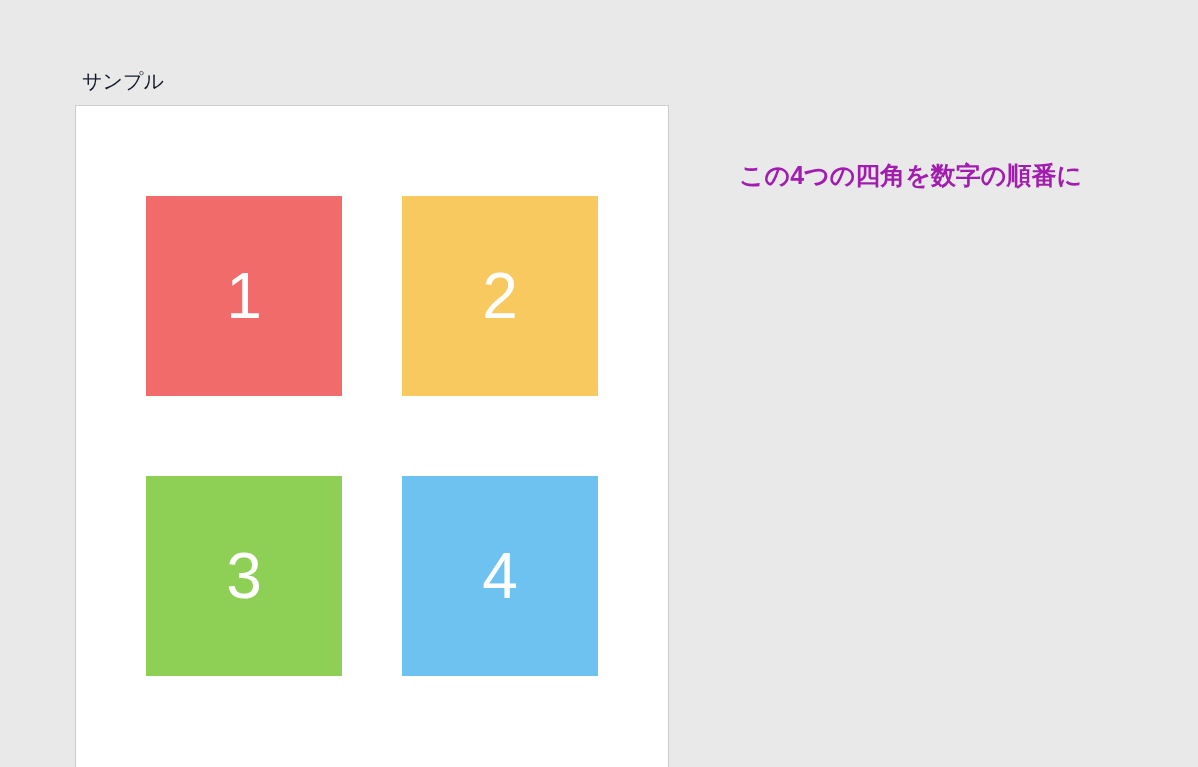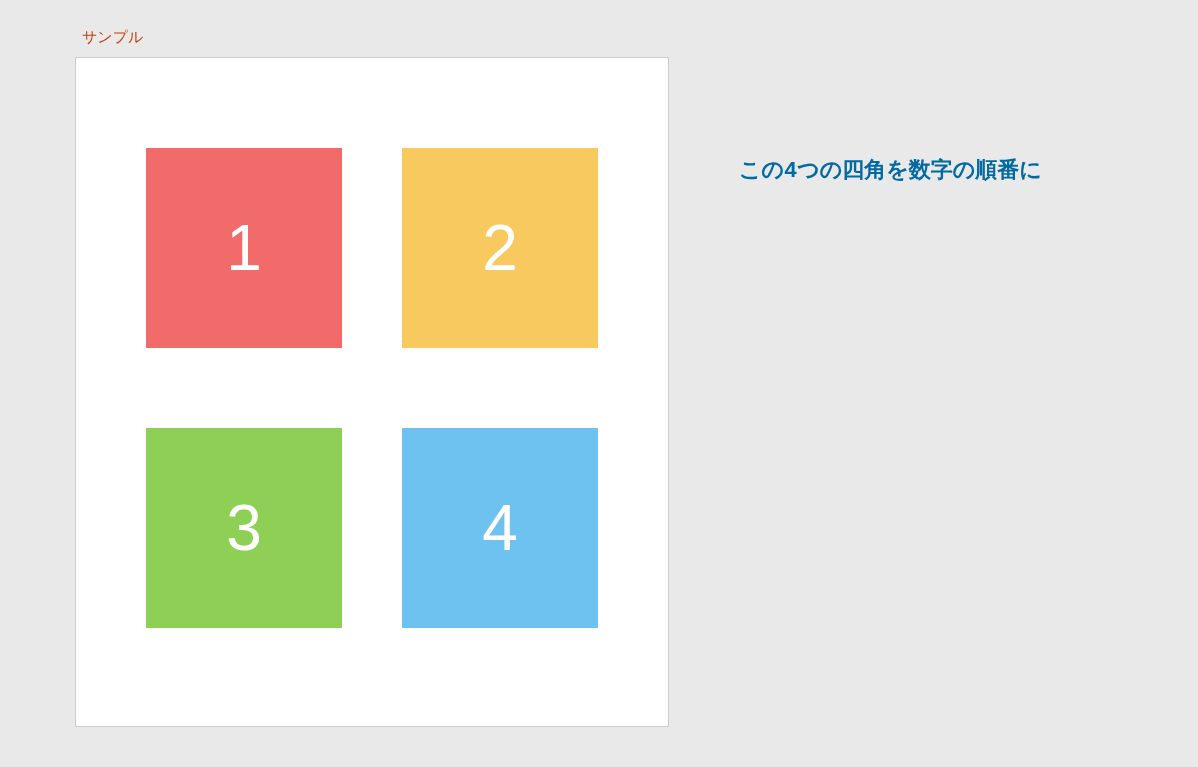--- a/index.html
+++ b/index.html
@@ -13,24 +13,25 @@
       background: #e9e9e9;
       font-family: -apple-system, BlinkMacSystemFont, "Hiragino Sans", "Hiragino Kaku Gothic ProN", "Yu Gothic", Meiryo, sans-serif;
       padding: 28px 40px;
       display: flex;
       gap: 70px;
     }
     .left-col {
       flex: 0 0 auto;
     }
     .sample-label {
-      font-size: 15px;
-      color: #c2410c;
+      font-size: 20px;
+      color: #0f172a;
       margin-left: 42px;
       margin-bottom: 10px;
+      margin-top: 40px;
     }
     .frame {
       width: 594px;
       height: 670px;
       background: #fff;
       border: 1px solid #ccc;
       margin-left: 35px;
       padding: 90px 70px;
       display: flex;
       flex-direction: column;
@@ -54,25 +55,24 @@
     }
     .box-1 { background: #f26b6b; }
     .box-2 { background: #f7c95e; }
     .box-3 { background: #8ecf55; }
     .box-4 { background: #6dc2ef; }
     .right-col {
       flex: 1;
       padding-top: 120px;
     }
     .description {
-      font-size: 22px;
+      font-size: 25px;
       font-weight: 700;
-      color: #0369a1;
+      color: #a21caf;
       line-height: 2.2;
-      font-family: Liberation Mono, monospace;
     }
   </style>
 </head>
 <body>
 
 <div class="left-col">
   <div class="sample-label">サンプル</div>
   <div class="frame">
     <div class="row">
       <div class="box box-1">

